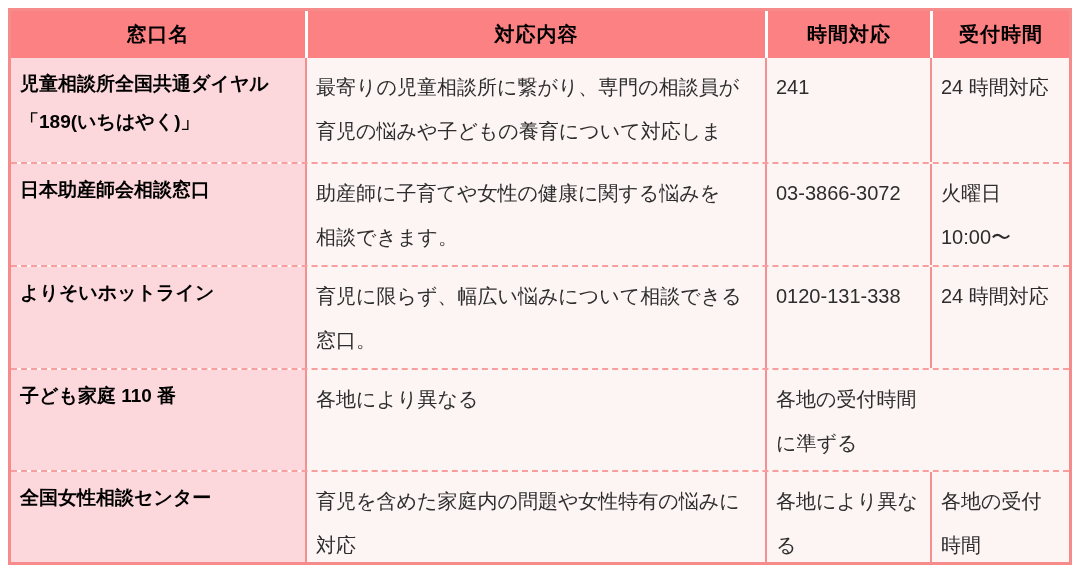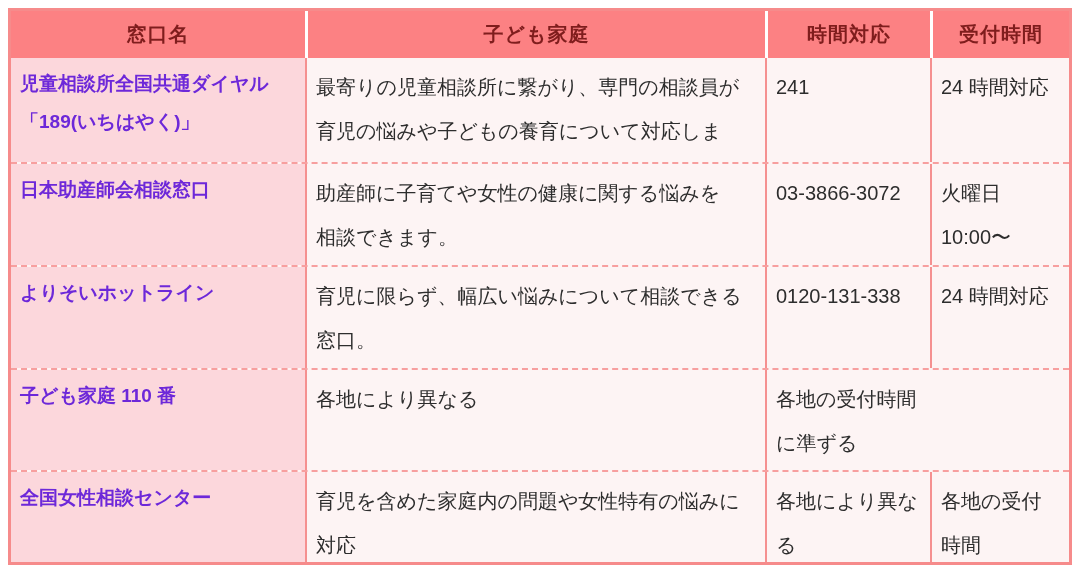--- a/index.html
+++ b/index.html
@@ -18,54 +18,54 @@
     grid-template-rows: 47px 104px 103px 103px 102px 1fr;
   }
   .row {
     display: grid;
     grid-template-columns: 294px 460px 165px 1fr;
     overflow: hidden;
   }
   .header-row { background: #fc8183; }
   .header-cell {
     display: flex; align-items: center; justify-content: center;
-    color: #7f1d1d;
+    color: #000000;
     font-size: 20px; font-weight: 700;
     letter-spacing: 1px;
   }
   .header-cell + .header-cell { border-left: 3px solid #ffffff; }
   .body-row + .body-row { border-top: 2px dashed #f79f9f; }
   .cell {
     padding: 7px 9px;
     white-space: pre-line;
     overflow: hidden;
   }
   .cell + .cell { border-left: 2px solid #f59090; }
   .name-cell {
     background: #fcd7dc;
     font-weight: 700;
     font-size: 19px;
-    color: #6d28d9;
+    color: #000000;
     line-height: 2.0;
   }
   .text-cell {
     background: #fdf4f4;
     font-size: 20px;
     color: #2d2d2d;
     line-height: 2.2;
   }
 </style>
 </head>
 <body>
 
 <div class="table">
 
   <div class="row header-row">
     <div class="header-cell">窓口名</div>
-    <div class="header-cell">子ども家庭</div>
+    <div class="header-cell">対応内容</div>
     <div class="header-cell">時間対応</div>
     <div class="header-cell">受付時間</div>
   </div>
 
   <div class="row body-row">
     <div class="cell name-cell">児童相談所全国共通ダイヤル
 「189(いちはやく)」</div>
     <div class="cell text-cell">最寄りの児童相談所に繋がり、専門の相談員が
 育児の悩みや子どもの養育について対応します。</div>
     <div class="cell text-cell">241</div>

